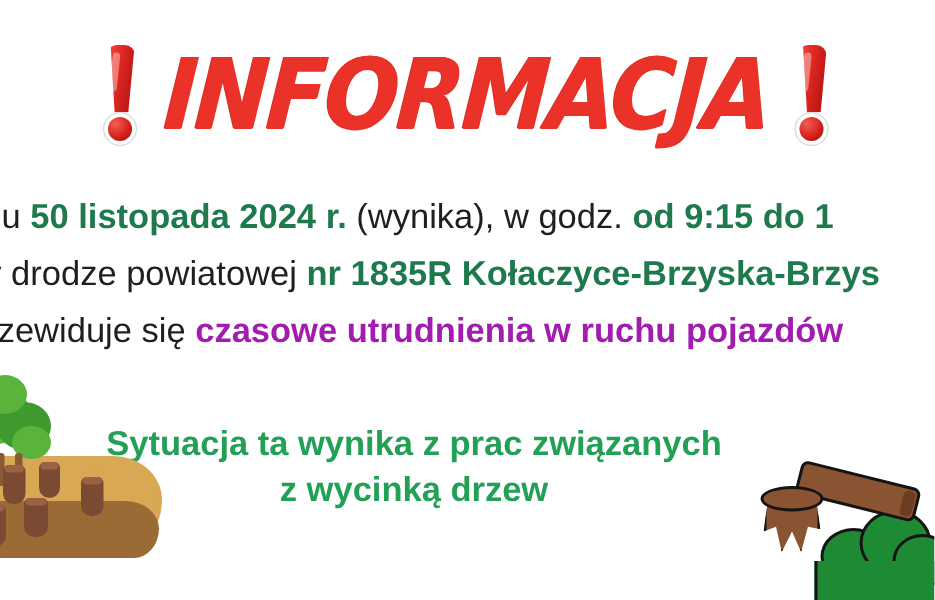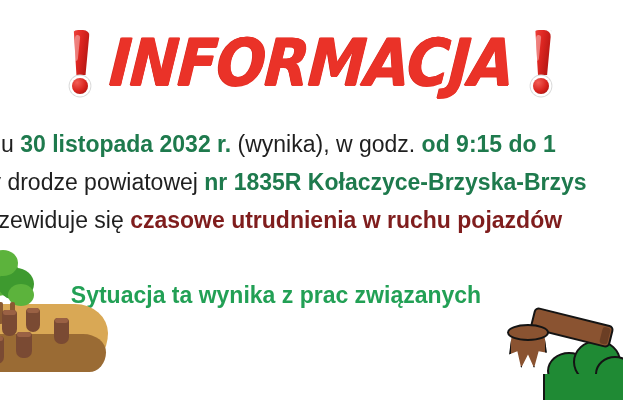--- a/index.html
+++ b/index.html
@@ -98,21 +98,21 @@
     font-family: "Liberation Sans", sans-serif;
   }
   .body-line.l1 { margin-left: -22px; }
   .body-line.l2 { margin-left: -22px; }
   .body-line.l3 { margin-left: -22px; }
   .hl-green {
     color: #1e7a4d;
     font-weight: bold;
   }
   .hl-red {
-    color: #7f1d1d;
+    color: #a21caf;
     font-weight: bold;
   }
 
   
   .green-block {
     position: absolute;
     top: 280px;
     left: 0;
     width: 552px;
     text-align: center;
@@ -284,35 +284,36 @@
     <span class="title-word">INFORMACJA</span>
     <span class="bang">
       <span class="stem"></span>
         <span class="dot"></span>
     </span>
   </div>
 
   <div class="body-block">
 
     <div class="body-line l1">
-      <span>lniu </span><span class="hl-green">30 listopada 2032 r.</span><span> (wynika), w godz. </span><span class="hl-green">od 9:15 do 1</span>
+      <span>lniu </span><span class="hl-green">50 listopada 2024 r.</span><span> (wynika), w godz. </span><span class="hl-green">od 9:15 do 1</span>
     </div>
 
     <div class="body-line l2">
       <span>zy drodze powiatowej </span><span class="hl-green">nr 1835R Kołaczyce-Brzyska-Brzys</span>
     </div>
 
     <div class="body-line l3">
       <span>orzewiduje się </span><span class="hl-red">czasowe utrudnienia w ruchu pojazdów</span>
     </div>
 
   </div>
 
   <div class="green-block">
     <div class="green-line">Sytuacja ta wynika z prac związanych</div>
+    <div class="green-line">z wycinką drzew</div>
   </div>
 
   <div class="art-left">
     <div class="gl-ground"></div>
     <div class="gl-ground3"></div>
     <div class="gl-ground2"></div>
 
     <div class="gl-tree-canopy">
       <i style="left:10px; top:6px; width:46px; height:40px;"></i>
 

